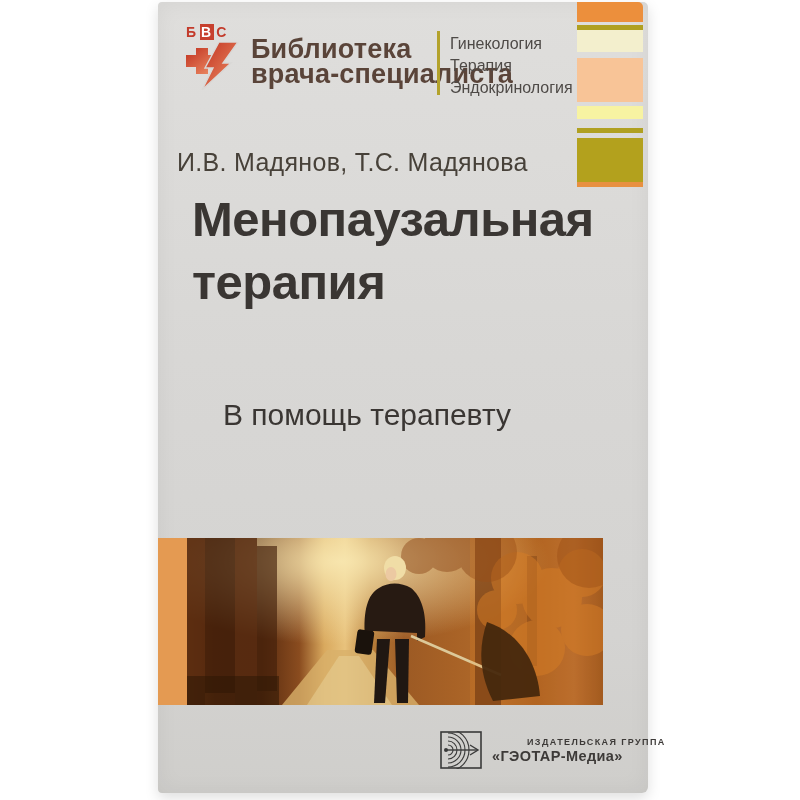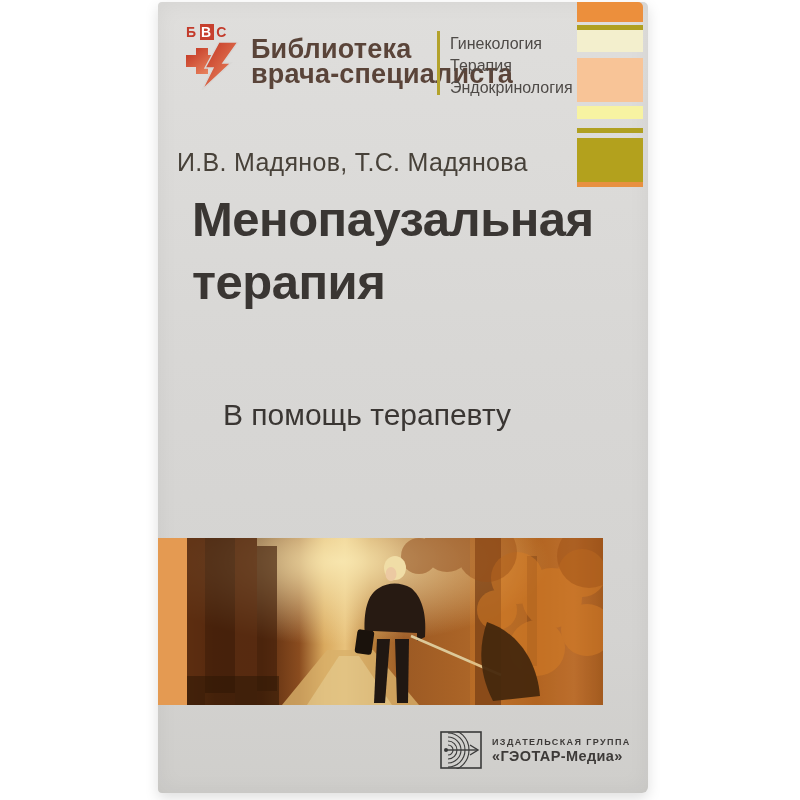--- a/index.html
+++ b/index.html
@@ -64,21 +64,21 @@
 
   
   .photo-block { position:absolute; left:0; top:536px; width:445px; height:167px; }
   .orange-band { position:absolute; left:0; top:0; width:29px; height:167px; }
   .cover-photo { position:absolute; left:29px; top:0; width:416px; height:167px; display:block; }
 
   
   .publisher { position:absolute; left:282px; top:729px; display:flex; align-items:center; gap:10px; }
   .geotar-box { display:block; }
   .pub-text { color:#3d3a38; }
-  .pub-group { font-size:9px; font-weight:700; letter-spacing:1.4px; white-space:nowrap; }
+  .pub-group { font-size:9px; font-weight:700; letter-spacing:1.4px; white-space:nowrap;margin-left:35px; }
   .pub-name  { font-size:14.5px; font-weight:700; letter-spacing:.4px; margin-top:1px; white-space:nowrap; }
 </style>
 </head>
 <body>
 
 <div class="stage">
   <div class="book">
 
     <div class="bvs">
       <div class="bvs-abbr">

